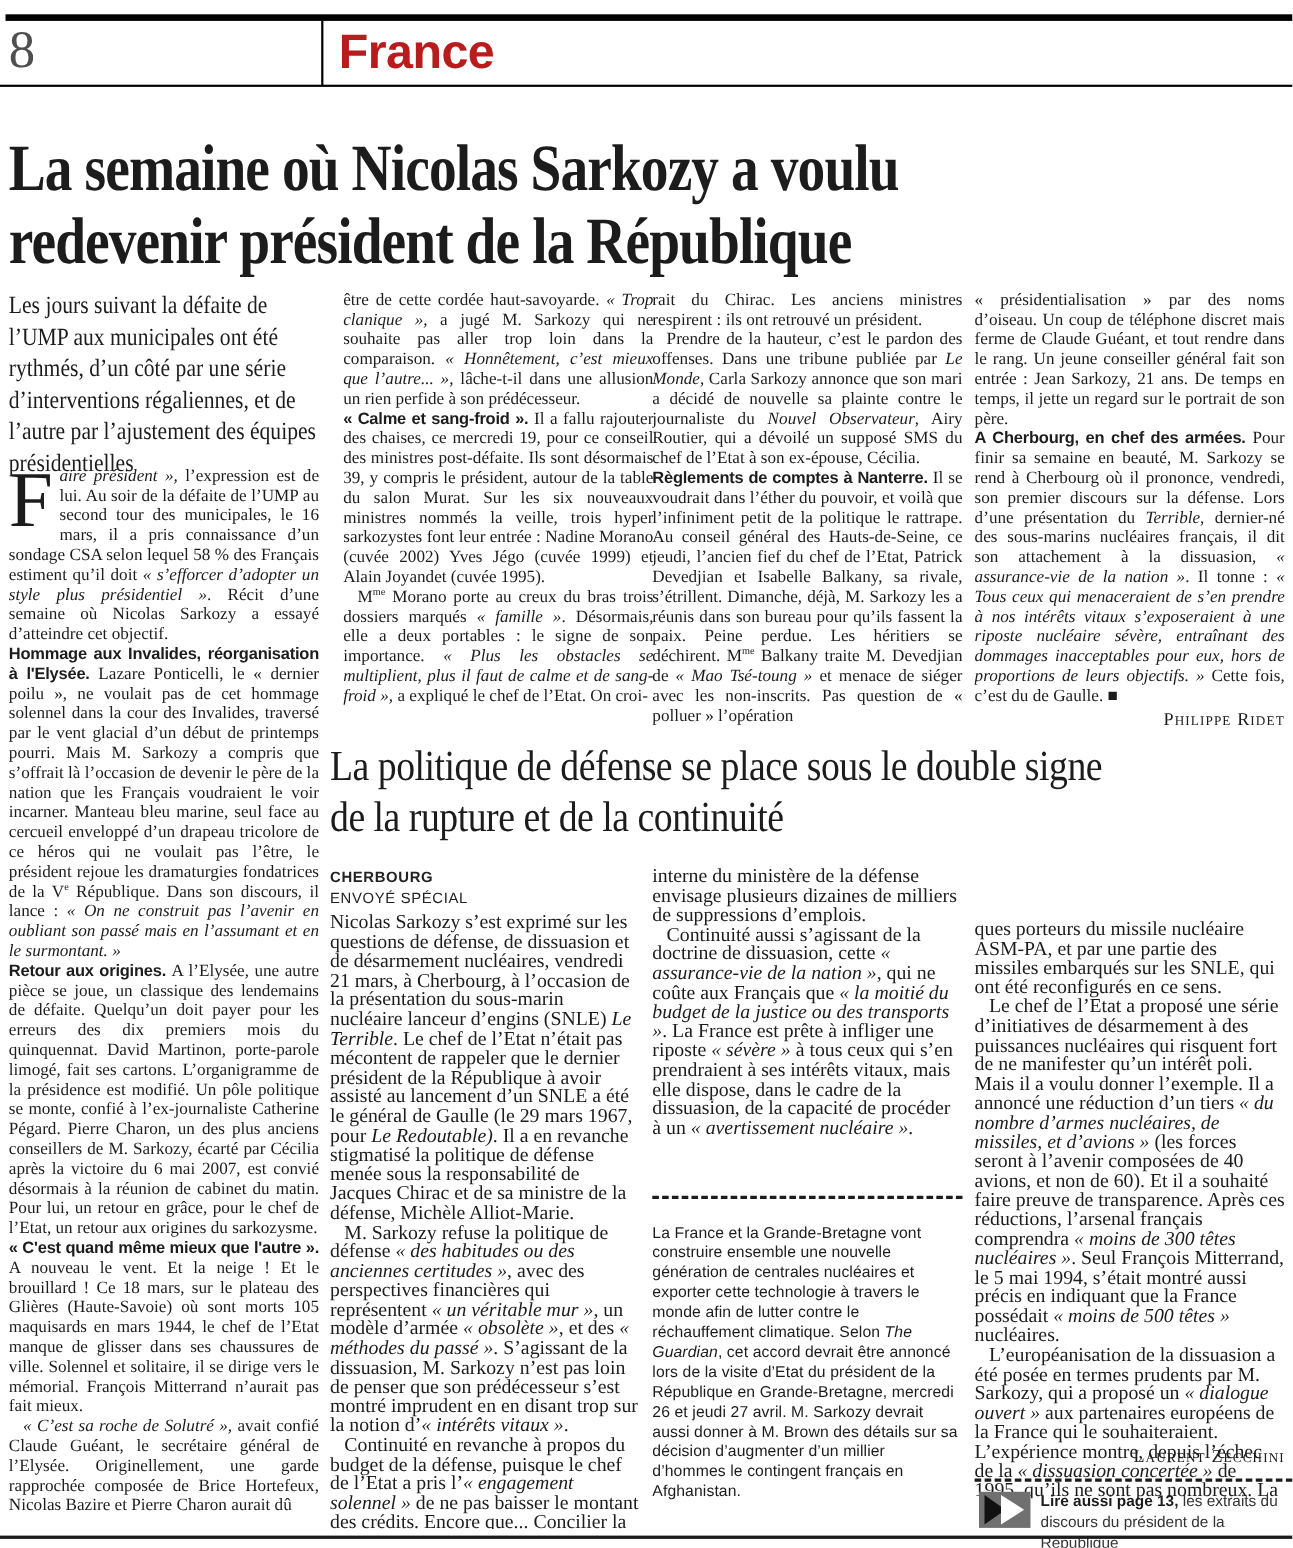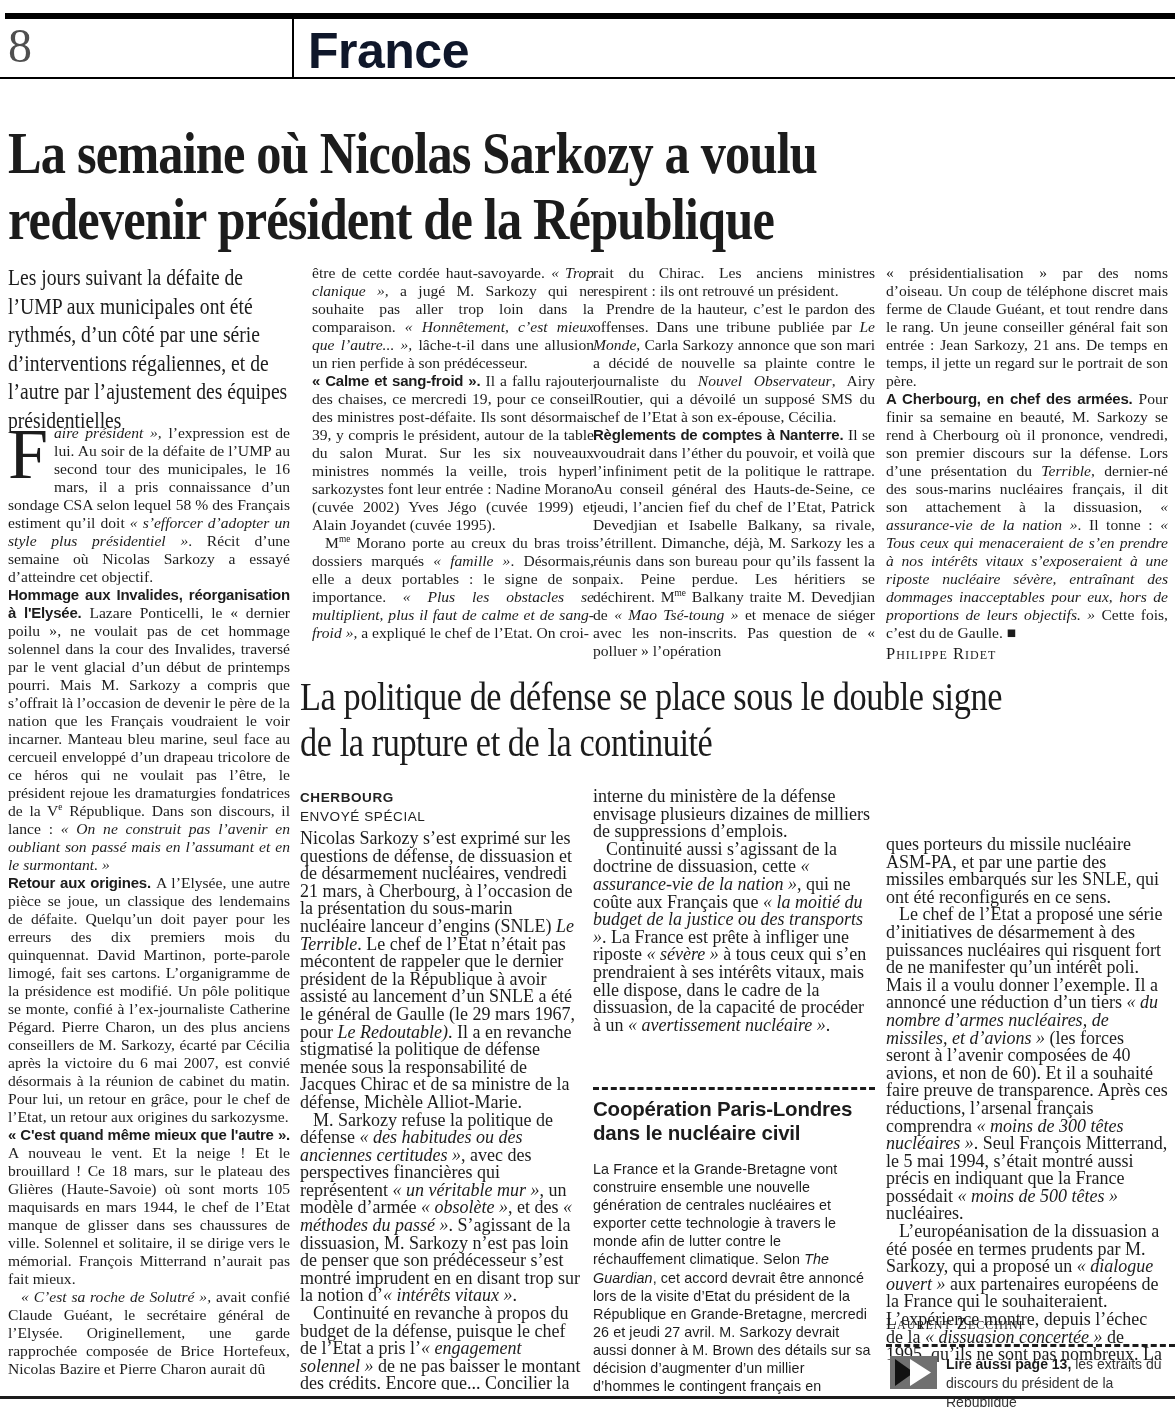--- a/index.html
+++ b/index.html
@@ -9,21 +9,21 @@
     color:#1c1c1c; font-family:"Liberation Serif", serif;
   }
   .abs { position:absolute; }
 
   
   .topbar { left:5px; top:13px; width:1170px; height:6px; background:#000; }
   .pageno { left:8px; top:22px; font-size:48px; font-weight:400; color:#4f4f4f; line-height:1; }
   .hvline { left:292px; top:19px; width:2px; height:59px; background:#000; }
   .section-label {
     left:308px; top:26px; font-family:"Liberation Sans",sans-serif;
-    font-weight:bold; font-size:50px; color:#0f172a; letter-spacing:-0.5px; line-height:1;
+    font-weight:bold; font-size:44px; color:#b91c1c; letter-spacing:-0.5px; line-height:1;
   }
   .hrule { left:0; top:77px; width:1175px; height:2px; background:#000; }
 
   
   .h1 { left:8px; top:120px; }
   .h1 .line {
     white-space:nowrap; font-weight:bold; font-size:60px; height:66px; line-height:66px;
     transform:scaleX(0.84); transform-origin:0 0; letter-spacing:-1px;
   }
 
@@ -43,21 +43,21 @@
   .lead {
     font-family:"Liberation Sans",sans-serif; font-weight:bold;
     font-size:0.96em; letter-spacing:-0.2px;
   }
   .it { font-style:italic; }
   .sup { vertical-align:super; font-size:0.6em; line-height:0; }
   .dropcap {
     float:left; font-size:72px; line-height:54px; padding:3px 6px 0 0; font-weight:400;
   }
   .byline {
-    position:absolute; width:282px; 
+    position:absolute; width:282px; text-align:right;
     font-variant:small-caps; font-size:16.5px; letter-spacing:1px;
   }
 
   
   .h2 { left:300px; top:674px; }
   .h2 .line {
     white-space:nowrap; font-weight:400; font-size:39px; height:46px; line-height:46px;
     transform:scaleX(0.88); transform-origin:0 0; letter-spacing:-0.5px;
   }
   .dateline { left:300px; top:788px; font-family:"Liberation Sans",sans-serif; font-size:13.5px; letter-spacing:0.6px; line-height:19px; color:#222; }
@@ -143,24 +143,20 @@
     <p class="ind"><span>Continuité aussi s’agissant de la doctrine de dissuasion, cette </span><span class="it">« assurance-vie de la nation »</span><span>, qui ne coûte aux Français que </span><span class="it">« la moitié du budget de la justice ou des transports »</span><span>. La France est prête à infliger une riposte </span><span class="it">« sévère »</span><span> à tous ceux qui s’en prendraient à ses intérêts vitaux, mais elle dispose, dans le cadre de la dissuasion, de la capacité de procéder à un </span><span class="it">« avertissement nucléaire »</span><span>.</span></p>
   </div>
 <div class="col a2" style="left:886px; top:788px; height:526px;margin-top:48px;">
     <p class=""><span>ques porteurs du missile nucléaire ASM-PA, et par une partie des missiles embarqués sur les SNLE, qui ont été reconfigurés en ce sens.</span></p>
     <p class="ind"><span>Le chef de l’Etat a proposé une série d’initiatives de désarmement à des puissances nucléaires qui risquent fort de ne manifester qu’un intérêt poli. Mais il a voulu donner l’exemple. Il a annoncé une réduction d’un tiers </span><span class="it">« du nombre d’armes nucléaires, de missiles, et d’avions »</span><span> (les forces seront à l’avenir composées de 40 avions, et non de 60). Et il a souhaité faire preuve de transparence. Après ces réductions, l’arsenal français comprendra </span><span class="it">« moins de 300 têtes nucléaires »</span><span>. Seul François Mitterrand, le 5 mai 1994, s’était montré aussi précis en indiquant que la France possédait </span><span class="it">« moins de 500 têtes »</span><span> nucléaires.</span></p>
     <p class="ind"><span>L’européanisation de la dissuasion a été posée en termes prudents par M. Sarkozy, qui a proposé un </span><span class="it">« dialogue ouvert »</span><span> aux partenaires européens de la France qui le souhaiteraient. L’expérience montre, depuis l’échec de la </span><span class="it">« dissuasion concertée »</span><span> de 1995, qu’ils ne sont pas nombreux. La plupart d’entre eux se contentent du « parapluie de sécurité » que leur offre l’OTAN. ■</span></p>
   </div>
 <div class="byline" style="left:886px; top:1314px;">Laurent Zecchini</div>
 
 <div class="abs sidebox">
-  <div class="btitle">
-    <div>Coopération Paris-Londres</div>
-    <div>dans le nucléaire civil</div>
-  </div>
   <div class="bbody">
       <p class=""><span>La France et la Grande-Bretagne vont construire ensemble une nouvelle génération de centrales nucléaires et exporter cette technologie à travers le monde afin de lutter contre le réchauffement climatique. Selon </span><span class="it">The Guardian</span><span>, cet accord devrait être annoncé lors de la visite d’Etat du président de la République en Grande-Bretagne, mercredi 26 et jeudi 27 avril. M. Sarkozy devrait aussi donner à M. Brown des détails sur sa décision d’augmenter d’un millier d’hommes le contingent français en Afghanistan.</span></p>
     </div>
 </div>
 
 <div class="abs footdash"></div>
 <div class="abs footicon">
   <svg width="47" height="33" xmlns="http://www.w3.org/2000/svg" aria-hidden="true">
     <rect x="0" y="0" width="47" height="33" fill="#707070"></rect>
     <polygon points="5,3 5,30 24,16.5" fill="#111111"></polygon>

